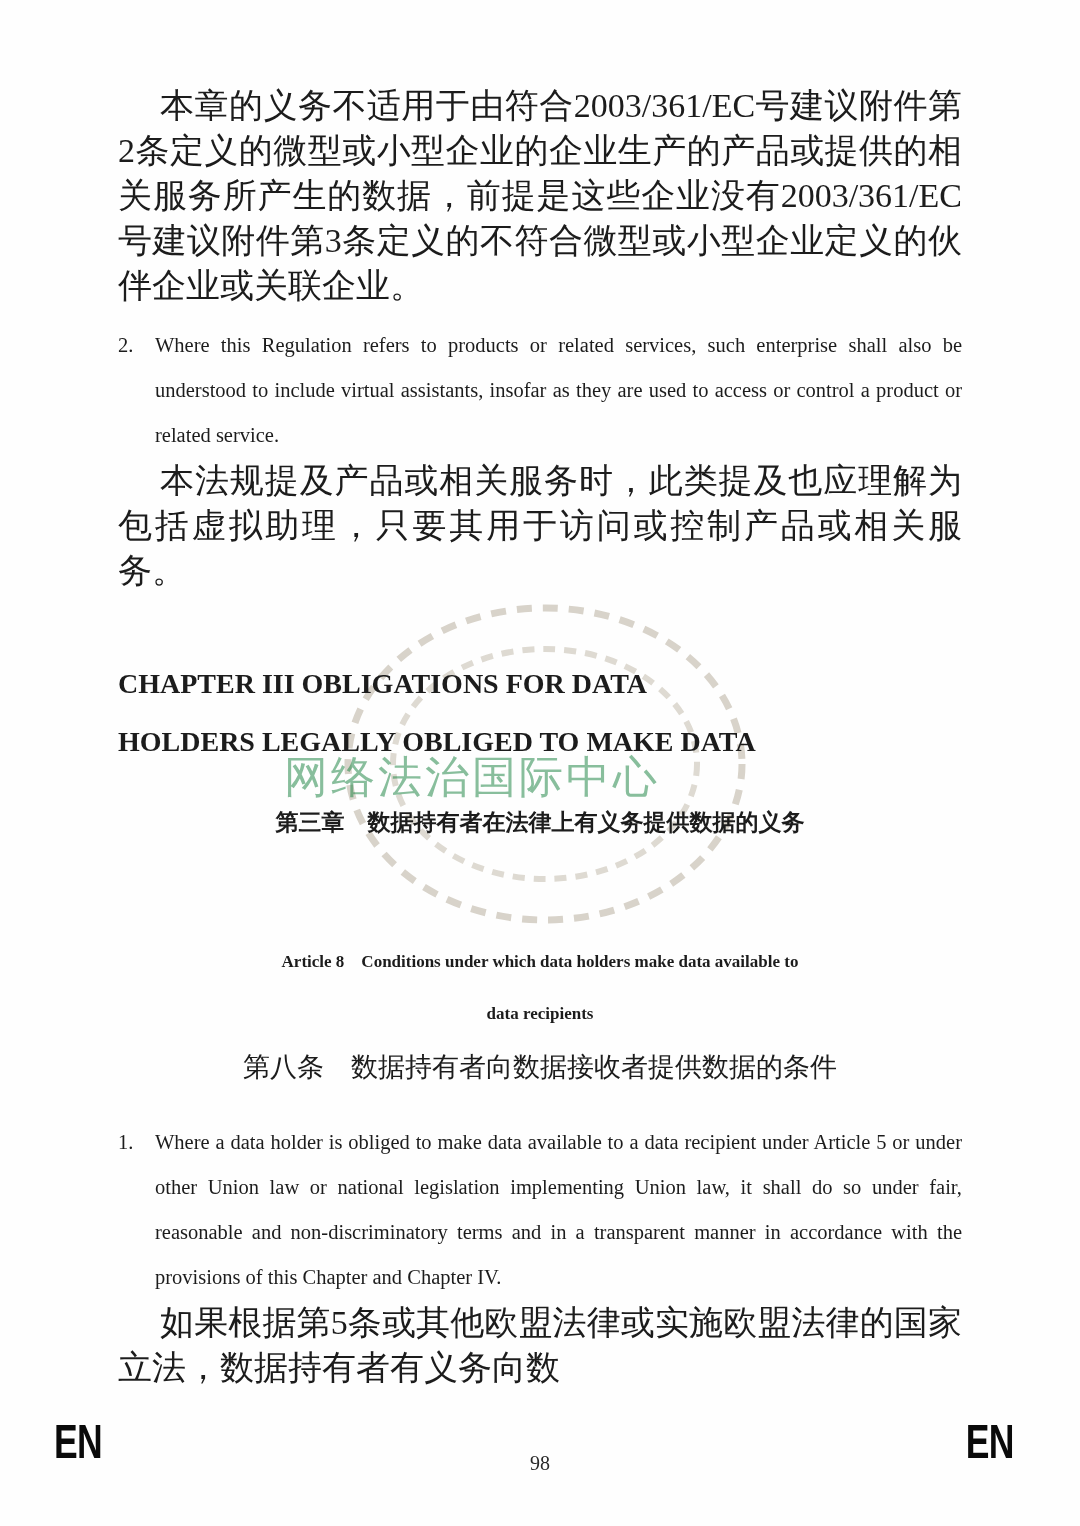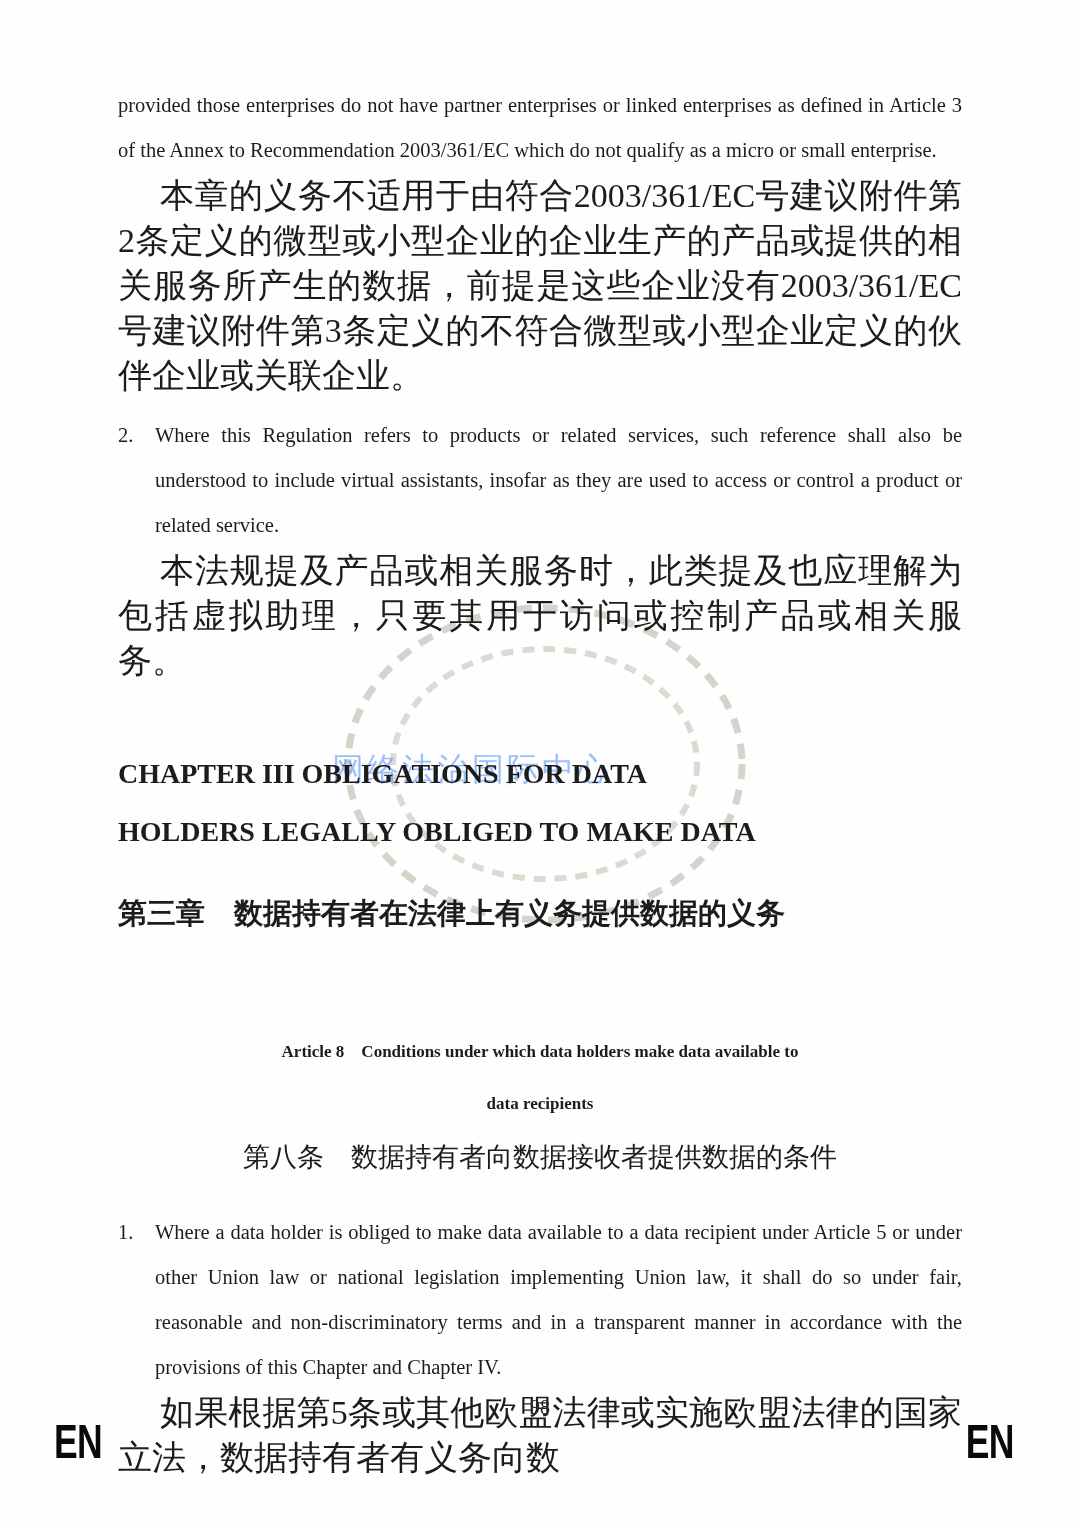--- a/index.html
+++ b/index.html
@@ -19,23 +19,23 @@
     width: 1080px; height: 1526px;
     z-index: 0;
     pointer-events: none;
   }
   .wm-text {
     position: absolute;
     left: 0; top: 748px;
     width: 944px;
     text-align: center;
     z-index: 0;
-    font-size: 32px;
+    font-size: 44px;
     letter-spacing: 3px;
-    color: #3b82f6;
+    color: #15803d;
     opacity: 0.5;
     pointer-events: none;
     font-family: "Liberation Serif", "DejaVu Serif", serif;
   }
   
   .content {
     position: relative;
     z-index: 1;
     padding: 83px 118px 0 118px;
   }
@@ -67,24 +67,24 @@
   .chapter-en {
     margin-top: 62px !important;
     font-size: 28px;
     font-weight: bold !important;
     line-height: 58px;
     text-align: left;
   }
   .chapter-en .line { display: block; }
   .chapter-zh {
     margin-top: 28px !important;
-    font-size: 29px;
+    font-size: 23px;
     font-weight: bold !important;
     line-height: 48px;
-    text-align: left;
+    text-align: center;
   }
   .article-en {
     margin-top: 89px !important;
     font-size: 17px;
     font-weight: bold !important;
     line-height: 52px;
     text-align: center;
   }
   .article-en .line { display: block; }
   .article-zh {
@@ -103,48 +103,47 @@
     font-weight: 700;
     font-size: 48px;
     letter-spacing: -1px;
     color: #0a0a0a;
     z-index: 1;
   }
   .en-left  { left: 54px;  transform: scaleX(0.74); transform-origin: left center; }
   .en-right { right: 66px; transform: scaleX(0.74); transform-origin: right center; }
   .page-num {
     position: absolute;
-    left: 0; top: 1396px;
+    left: 0; top: 1452px;
     width: 1080px;
     text-align: center;
     font-size: 20px;
     color: #2a2a2a;
     z-index: 1;
   }
 </style>
 </head>
 <body>
 
 <div class="page">
 
   <svg class="wm-rings" viewBox="0 0 1080 1526" xmlns="http://www.w3.org/2000/svg" aria-hidden="true">
     <ellipse cx="545" cy="764" rx="197" ry="156" fill="none" stroke="#d8d3ca" stroke-width="7" stroke-dasharray="15 11"></ellipse>
     <ellipse cx="545" cy="764" rx="152" ry="115" fill="none" stroke="#dedad2" stroke-width="6" stroke-dasharray="12 9"></ellipse>
   </svg>
   <div class="wm-text">网络法治国际中心</div>
 
   <div class="content">
 
-    <p class="para-en cont">provided those enterprises do not have partner enterprises or linked enterprises as defined in Article 3 of the Annex to Recommendation 2003/361/EC which do not qualify as a micro or small enterprise.</p>
 
     <p class="para-zh mt-p1zh">本章的义务不适用于由符合2003/361/EC号建议附件第2条定义的微型或小型企业的企业生产的产品或提供的相关服务所产生的数据，前提是这些企业没有2003/361/EC号建议附件第3条定义的不符合微型或小型企业定义的伙伴企业或关联企业。</p>
 
     <div class="li mt-item2">
       <span class="num">2.</span>
-      <p class="para-en">Where this Regulation refers to products or related services, such reference shall also be understood to include virtual assistants, insofar as they are used to access or control a product or related service.</p>
+      <p class="para-en">Where this Regulation refers to products or related services, such enterprise shall also be understood to include virtual assistants, insofar as they are used to access or control a product or related service.</p>
     </div>
 
     <p class="para-zh mt-p2zh">本法规提及产品或相关服务时，此类提及也应理解为包括虚拟助理，只要其用于访问或控制产品或相关服务。</p>
 
     <h1 class="chapter-en">
       <span class="line">CHAPTER III OBLIGATIONS FOR DATA</span>
       <span class="line">HOLDERS LEGALLY OBLIGED TO MAKE DATA</span>
     </h1>
 
     <h2 class="chapter-zh">第三章　数据持有者在法律上有义务提供数据的义务</h2>

